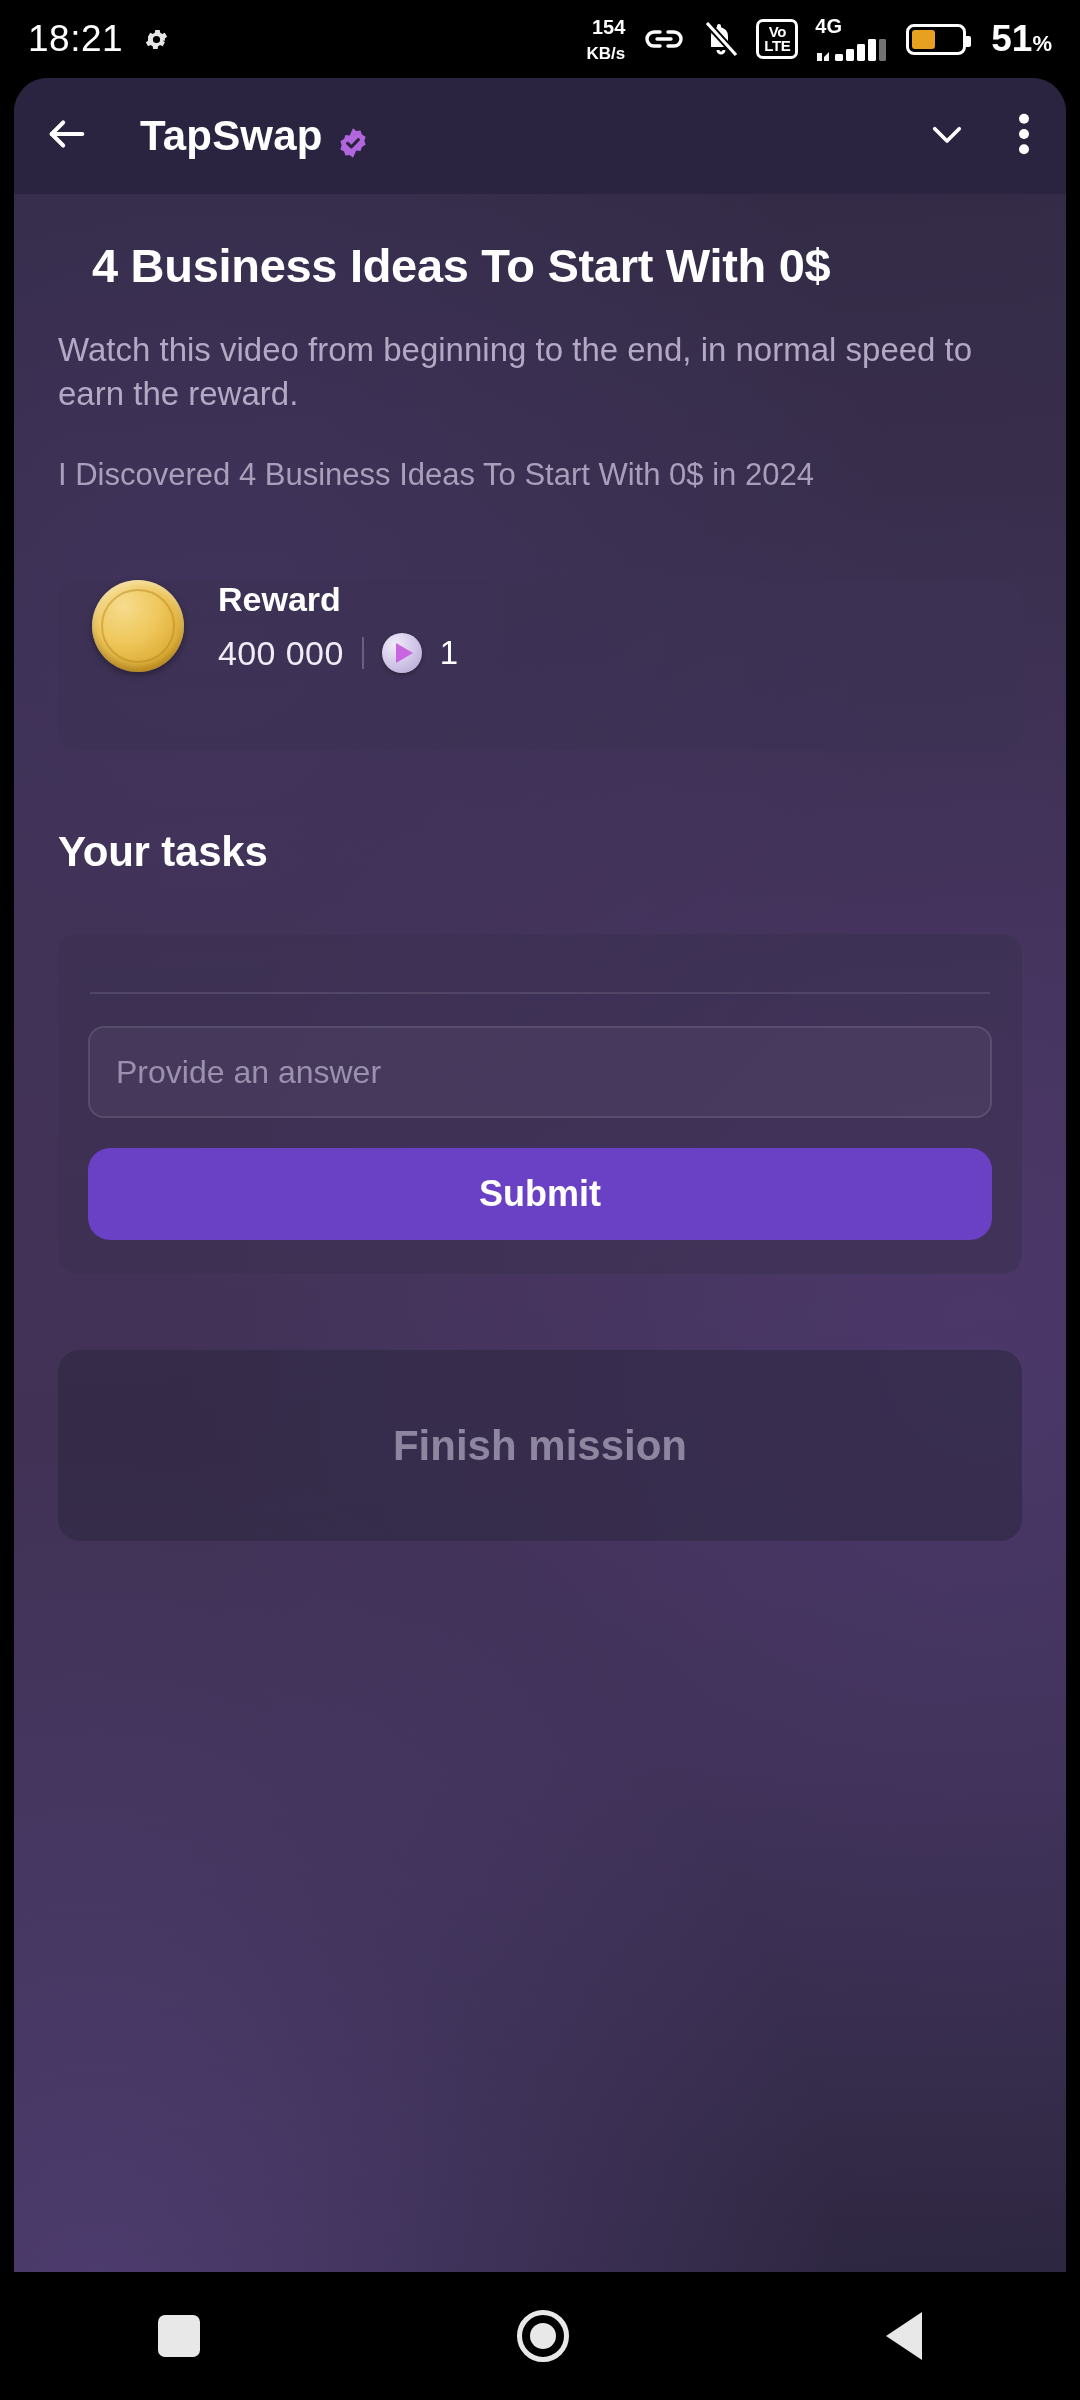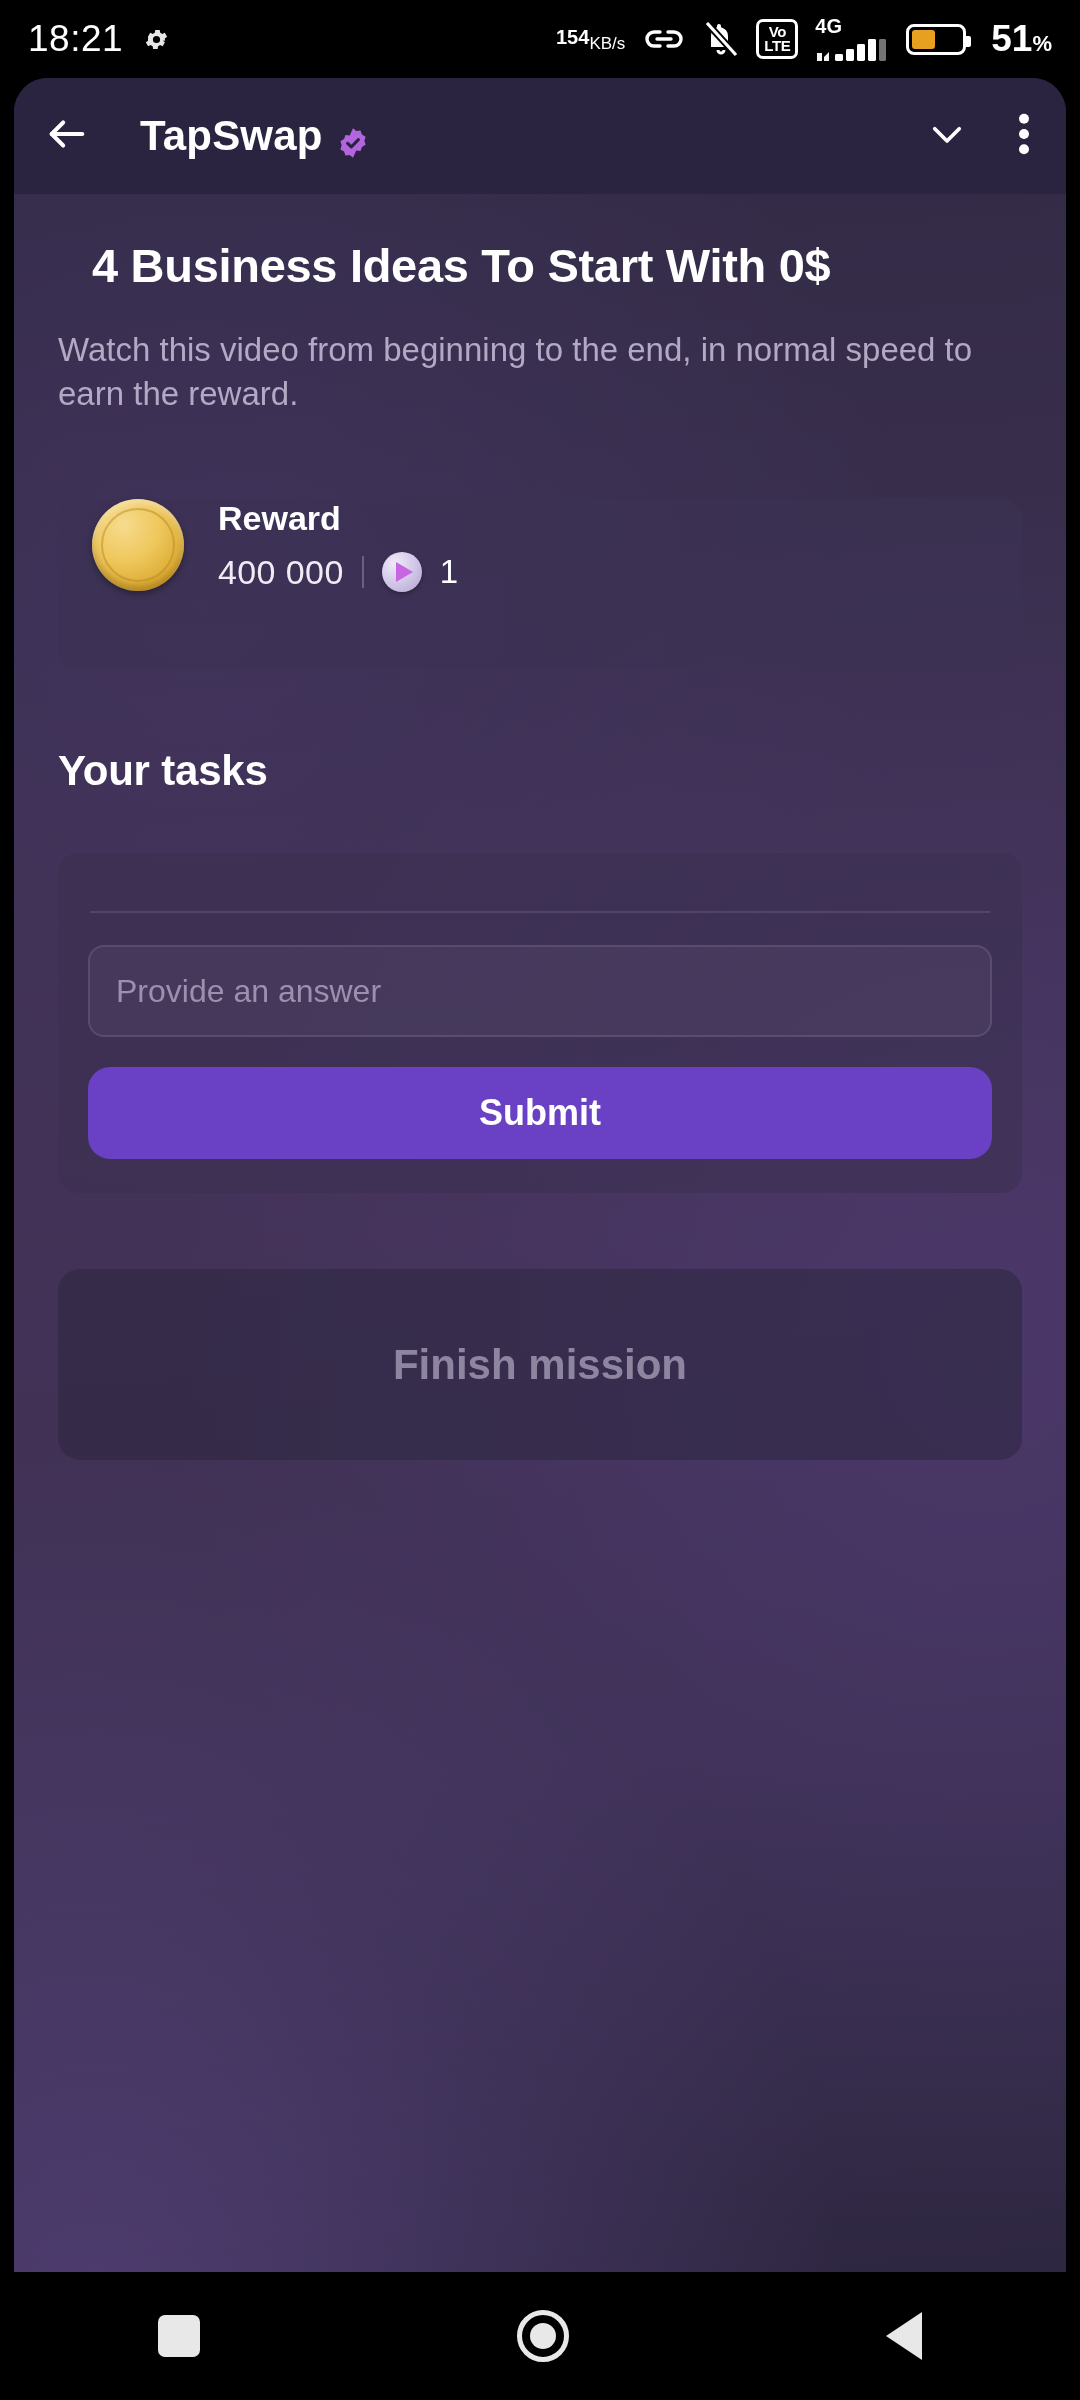--- a/index.html
+++ b/index.html
@@ -14,23 +14,23 @@
   
   .statusbar {
     position:absolute; top:0; left:0; width:1080px; height:78px;
     display:flex; align-items:center; justify-content:space-between;
     padding:0 28px; color:#fff; background:#000;
   }
   .sb-left { display:flex; align-items:center; gap:20px; }
   .sb-time { font-size:37px; font-weight:500; letter-spacing:0.5px; }
   .gear-ic { width:27px; height:27px; display:block; }
   .sb-right { display:flex; align-items:center; gap:17px; }
-  .netspeed { display:flex; align-items:flex-start; line-height:1.0; }
+  .netspeed { display:flex; flex-direction:column; align-items:flex-end; line-height:1.0; }
   .netspeed .n1 { font-size:20px; font-weight:700; }
-  .netspeed .n2 { font-size:17px; font-weight:400;margin-top:8px; }
+  .netspeed .n2 { font-size:17px; font-weight:700;margin-top:8px; }
   .ic { display:block; }
   .volte-box {
     border:3px solid #fff; border-radius:7px; width:42px; height:40px;
     display:flex; flex-direction:column; align-items:center; justify-content:center;
     line-height:0.95;
   }
   .volte-box span { font-size:15px; font-weight:700; letter-spacing:-0.4px; }
   .sig-wrap { display:flex; flex-direction:column; align-items:flex-start; line-height:1; }
   .sig-4g { font-size:20px; font-weight:600; margin-bottom:1px; }
   .batt {
@@ -265,20 +265,21 @@
               <circle cx="3" cy="12" r="2.6"></circle>
               <circle cx="3" cy="20" r="2.6"></circle>
           </svg>
         </span>
       </div>
     </div>
 
     <div class="content">
       <div class="mission-title">4 Business Ideas To Start With 0$</div>
       <div class="mission-desc">Watch this video from beginning to the end, in normal speed to earn the reward.</div>
+      <div class="mission-sub">I Discovered 4 Business Ideas To Start With 0$ in 2024</div>
 
       
       <div class="reward-card">
         <span class="coin"></span>
         <div class="reward-info">
           <span class="reward-label">Reward</span>
           <div class="reward-row">
             <span class="reward-amount">400 000</span>
             <span class="reward-sep"></span>
             <span class="play-badge">

